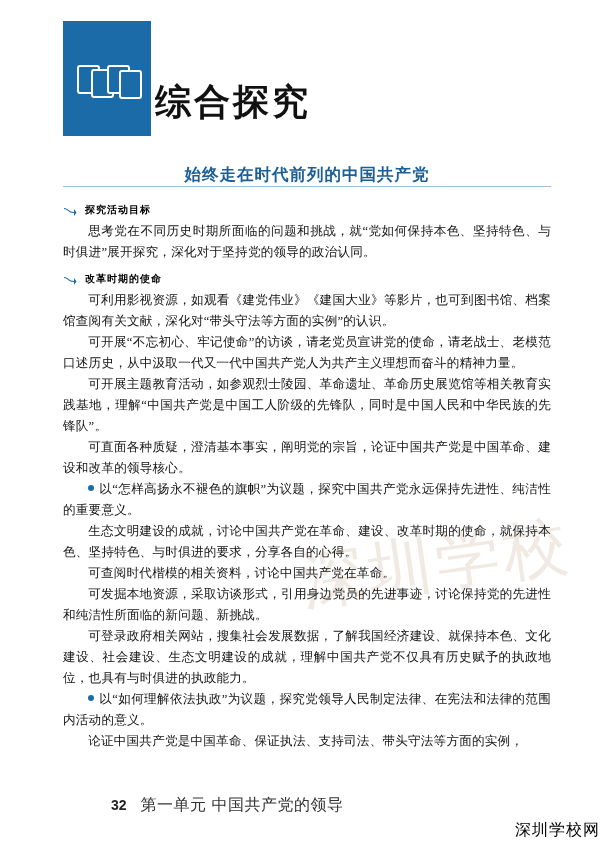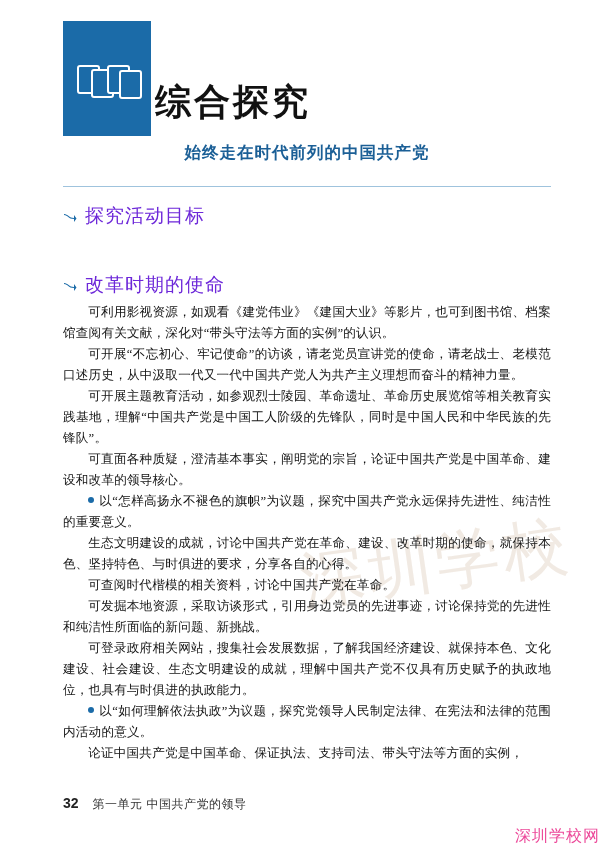--- a/index.html
+++ b/index.html
@@ -75,21 +75,21 @@
     font-weight: bold;
     letter-spacing: 3px;
     color: #111111;
     font-family: "Liberation Sans", sans-serif;
   }
 
   
   .article-title {
     position: absolute;
     left: 0;
-    top: 142px;
+    top: 164px;
     width: 614px;
     text-align: center;
     font-size: 16.5px;
     font-weight: bold;
     color: #1b5f96;
     letter-spacing: 1px;
     font-family: "Liberation Sans", sans-serif;
   }
   .title-rule {
     position: absolute;
@@ -114,23 +114,23 @@
   }
   .arrow-icon {
     width: 14px;
     height: 13px;
     flex: 0 0 auto;
     display: inline-block;
     position: relative;
     top: 1px;
   }
   .sec-head-text {
-    font-size: 19px;
-    font-weight: normal;
-    color: #6d28d9;
+    font-size: 10px;
+    font-weight: bold;
+    color: #000000;
     letter-spacing: 1px;
     font-family: "Liberation Sans", sans-serif;
   }
 
   .para {
     font-size: 12.6px;
     line-height: 21px;
     text-indent: 25.2px;
     text-align: justify;
     margin: 0;
@@ -166,34 +166,35 @@
     top: 795px;
     display: flex;
     align-items: baseline;
     gap: 14px;
   }
   .folio {
     font-size: 14px;
     font-weight: bold;
     color: #222222;
     font-family: "Liberation Sans", sans-serif;
+    margin-left: 48px;
   }
   .footer-text {
-    font-size: 12px;
+    font-size: 16px;
     color: #333333;
     letter-spacing: 0.5px;
     font-family: "Liberation Sans", sans-serif;
   }
 
   .site-stamp {
     position: absolute;
     right: 14px;
-    bottom: 12px;
+    bottom: 18px;
     font-size: 16px;
-    color: #ec4899;
+    color: #000000;
     font-family: Liberation Sans, sans-serif;
     letter-spacing: 1px;
   }
 </style>
 </head>
 <body>
 
 <div class="page">
 
   <div class="watermark">深圳学校</div>
@@ -212,20 +213,23 @@
   <div class="title-rule"></div>
 
   <div class="section" style="top:203px;">
     <div class="sec-head">
       <span class="arrow-icon">
         <svg width="14" height="13" viewBox="0 0 14 13">
           <path d="M1 2 C5 2, 6 6, 11 6 L11 3 L13.5 6.5 L11 10 L11 7 C5 7, 5 3, 1 3 Z" fill="#1b6ba8"></path>
         </svg>
       </span>
       <span class="sec-head-text">探究活动目标</span>
+    </div>
+    <div class="body-block">
+      <p class="para">思考党在不同历史时期所面临的问题和挑战，就“党如何保持本色、坚持特色、与时俱进”展开探究，深化对于坚持党的领导的政治认同。</p>
     </div>
   </div>
 
   <div class="section" style="top:272px;">
     <div class="sec-head">
       <span class="arrow-icon">
         <svg width="14" height="13" viewBox="0 0 14 13">
           <path d="M1 2 C5 2, 6 6, 11 6 L11 3 L13.5 6.5 L11 10 L11 7 C5 7, 5 3, 1 3 Z" fill="#1b6ba8"></path>
         </svg>
       </span>

